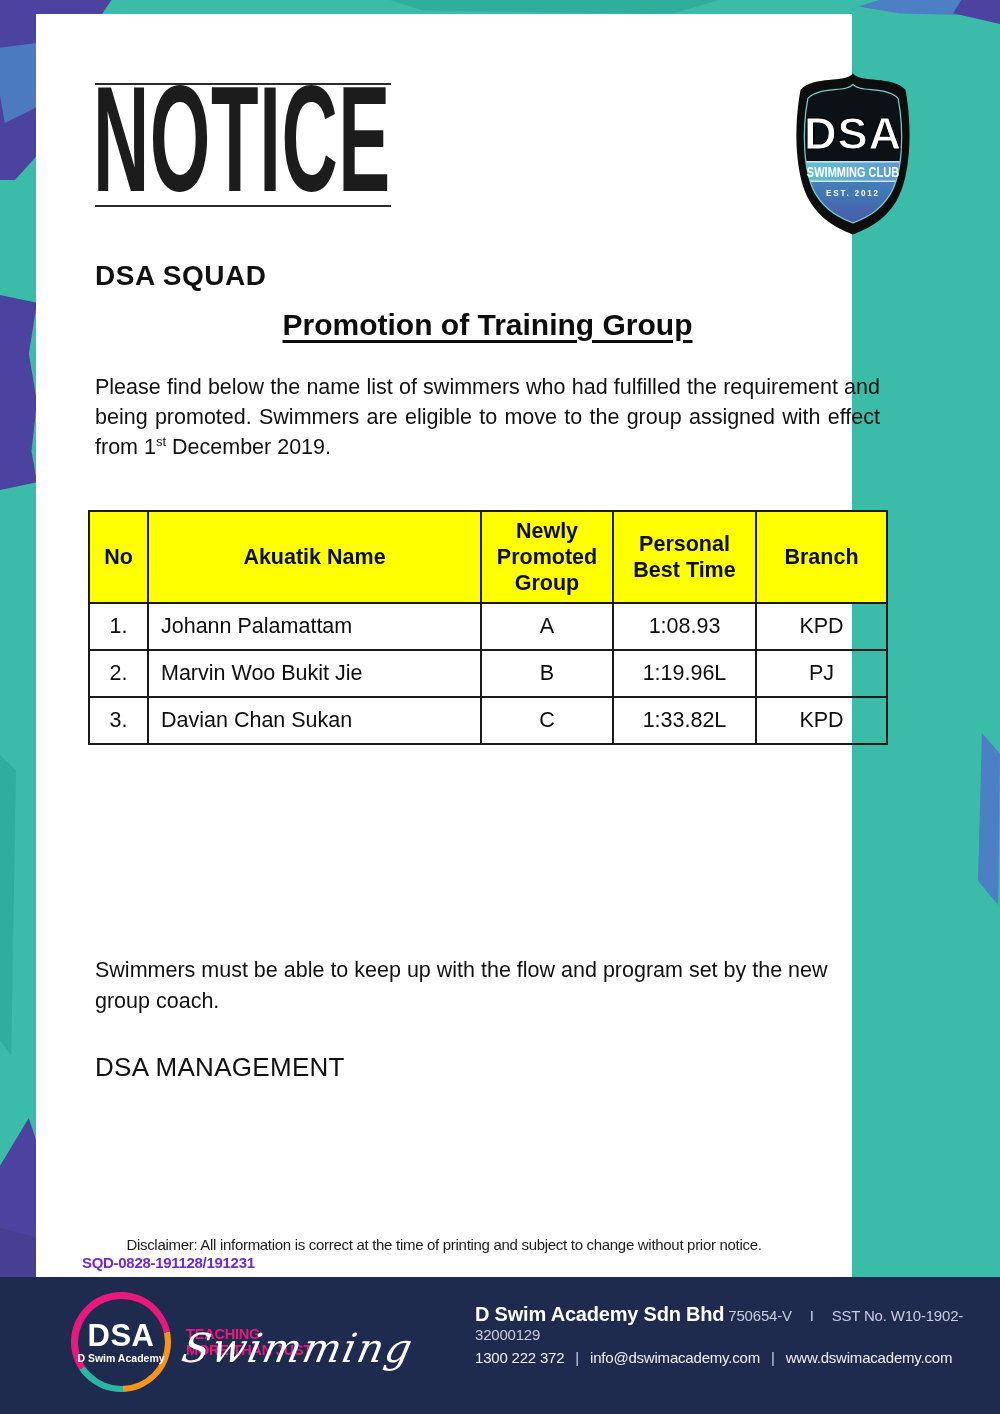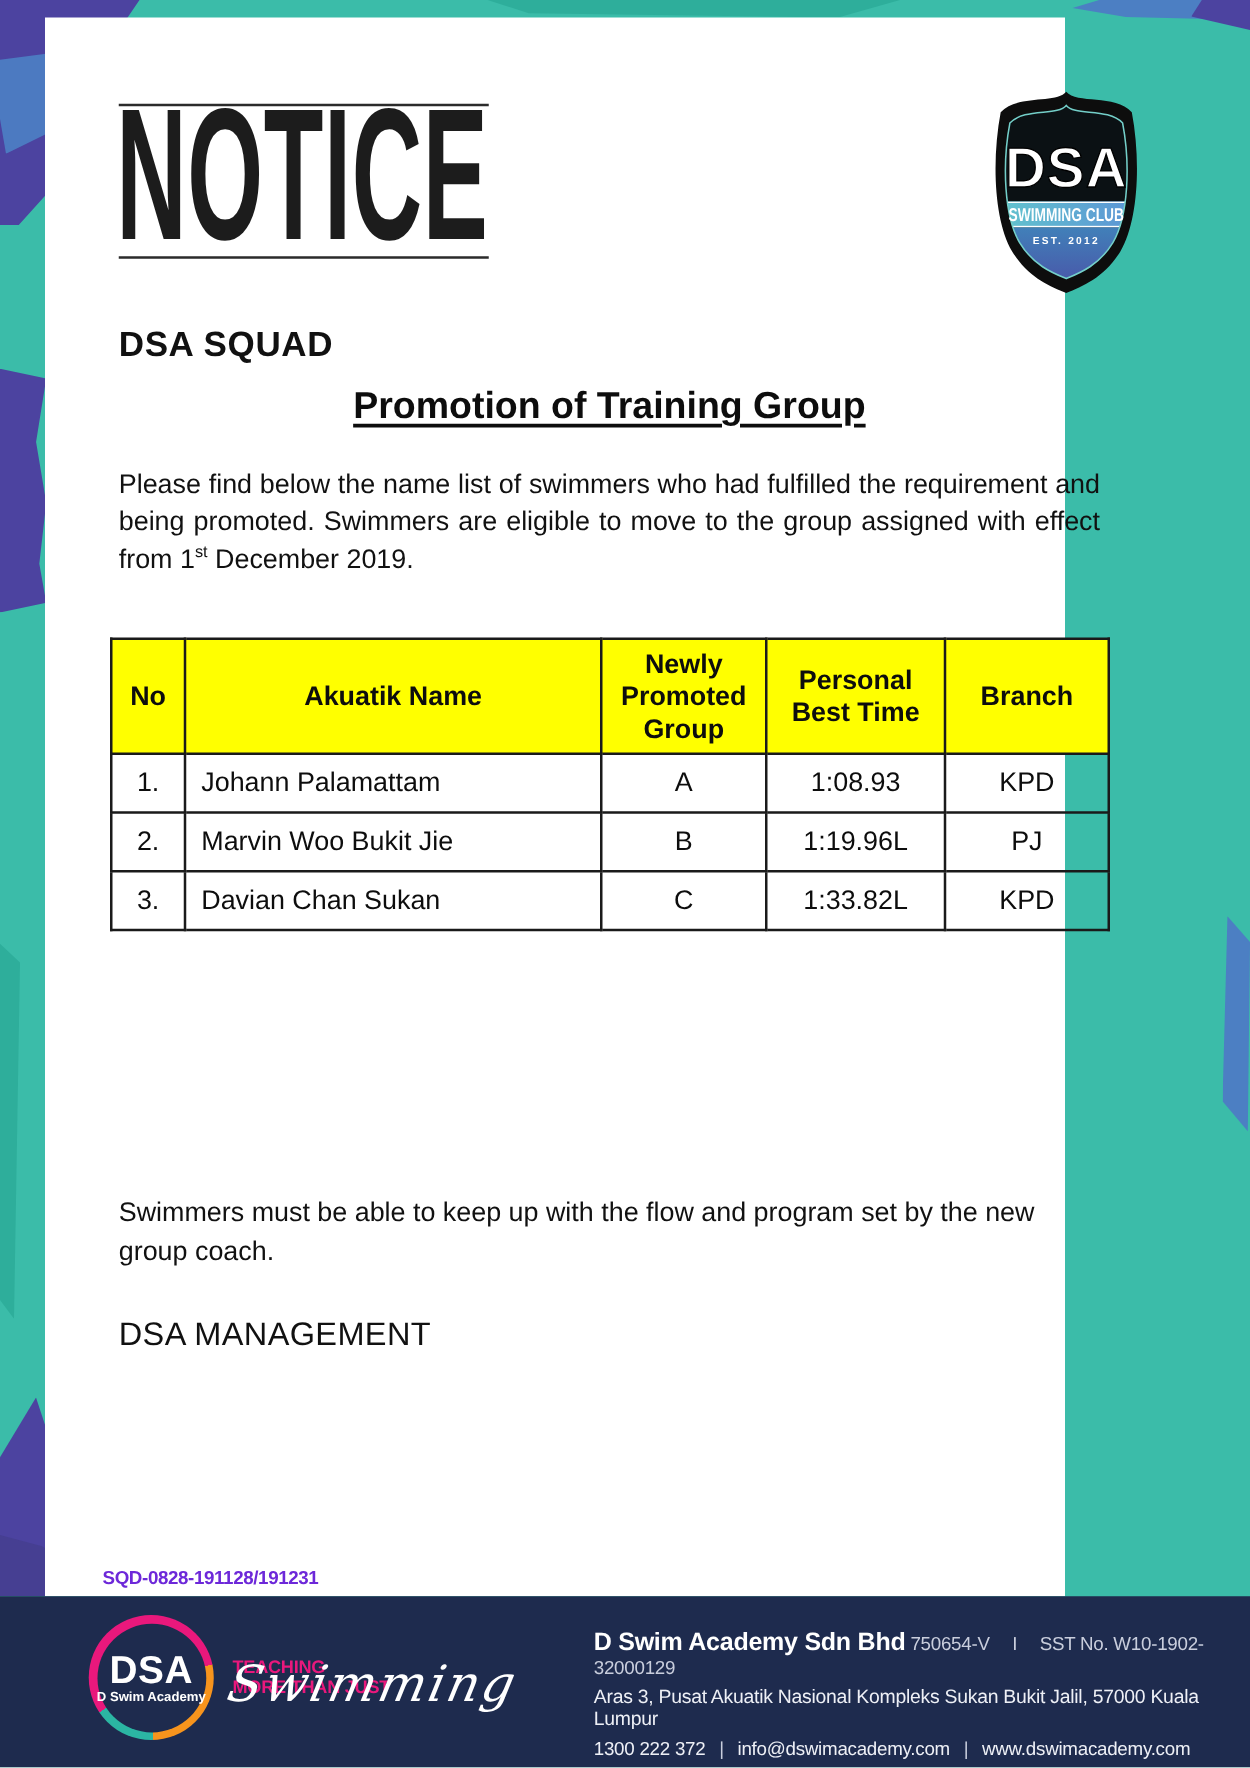--- a/index.html
+++ b/index.html
@@ -200,20 +200,21 @@
             <td>1:33.82L</td>
             <td>KPD</td>
           </tr>
         </tbody>
       </table>
 
       <p class="closing">Swimmers must be able to keep up with the flow and program set by the new group coach.</p>
       <div class="signoff">DSA MANAGEMENT</div>
     </div>
 
+    <div class="disclaimer">Disclaimer: All information is correct at the time of printing and subject to change without prior notice.</div>
     <div class="doc-code">SQD-0828-191128/191231</div>
   </div>
 
   <div class="footer">
     <div class="logo-ring">
       <div class="logo-inner">
         <div class="logo-dsa">DSA</div>
         <div class="logo-sub">D Swim Academy</div>
       </div>
     </div>
@@ -222,21 +223,20 @@
       <div>MORE THAN JUST</div>
     </div>
     <div class="script">Swimming</div>
     <div class="finfo">
       <div class="l1">
         <span class="company">D Swim Academy Sdn Bhd</span>
         <span>750654-V</span>
         <span class="sep">I</span>
         <span>SST No. W10-1902-32000129</span>
       </div>
-      <div class="l2">Aras 3, Pusat Akuatik Nasional Kompleks Sukan Bukit Jalil, 57000 Kuala Lumpur</div>
       <div class="l3">
         <span>1300 222 372</span>
         <span class="pipe">|</span>
         <span>info@dswimacademy.com</span>
         <span class="pipe">|</span>
         <span>www.dswimacademy.com</span>
       </div>
     </div>
   </div>
 

